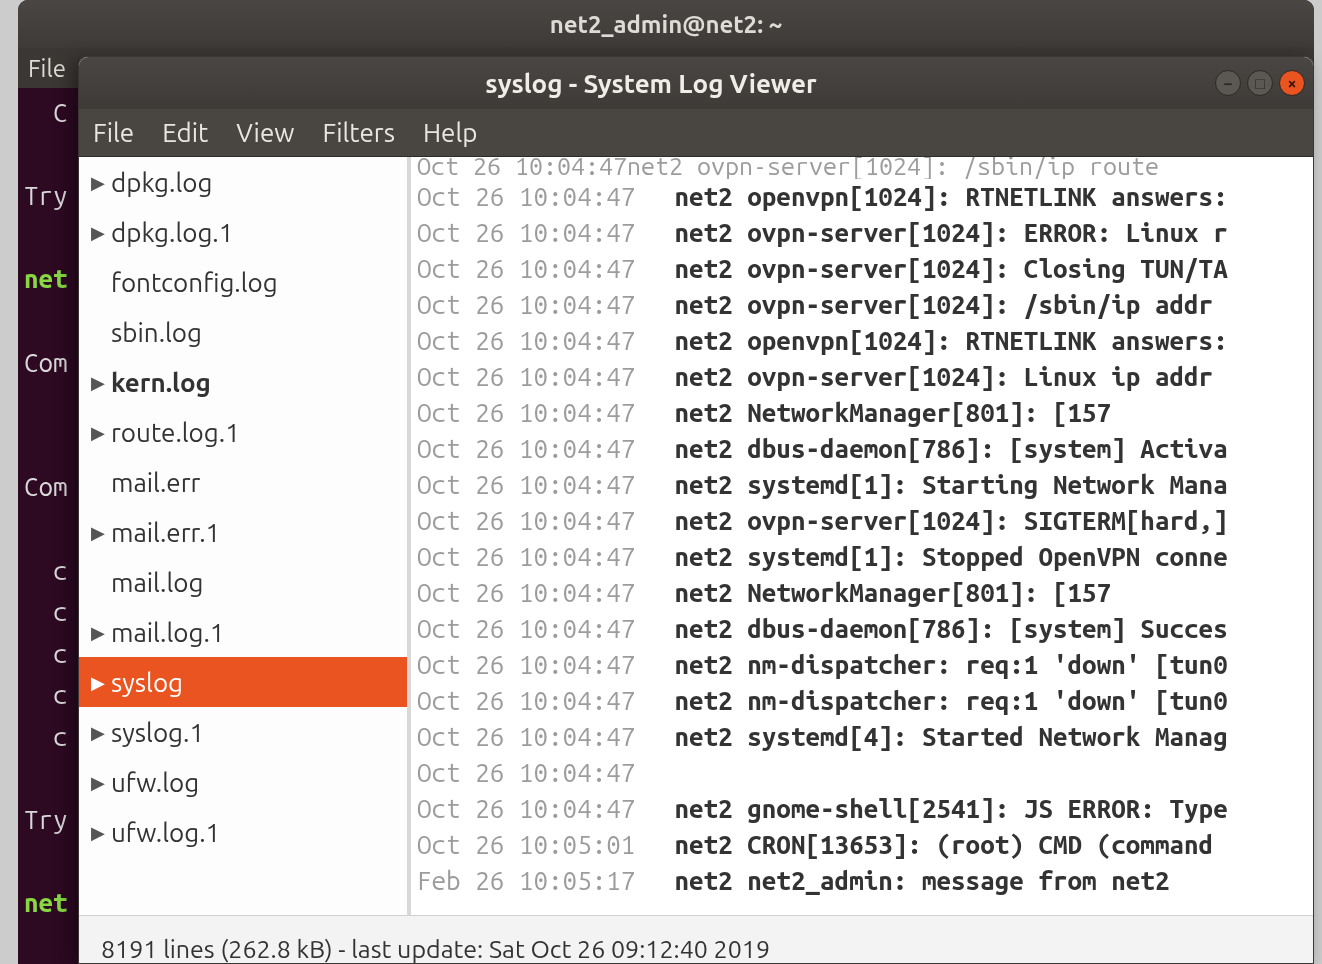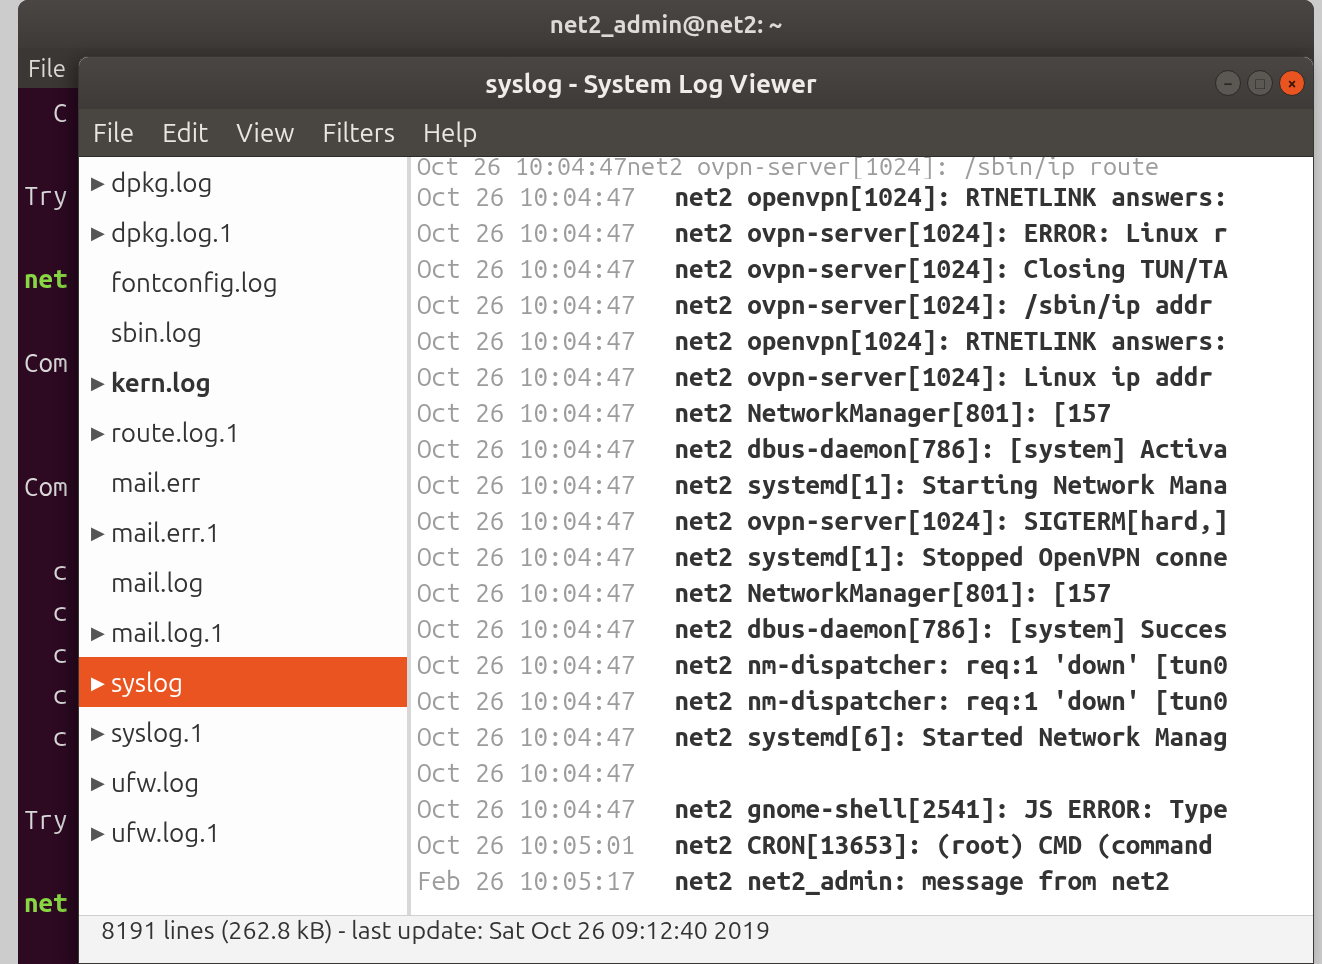--- a/index.html
+++ b/index.html
@@ -152,21 +152,21 @@
   }
   .content .dim { color: #9c9c9c; }
   .content .row { display: flex; gap: 0; }
   .content .row.partial { color:#9c9c9c; height:22px; line-height:18px; overflow:hidden; font-size:25px;}
   .content .msg { font-weight: 700; margin-left: 39px; }
   .statusbar {
     height: 48px;
     background: #f3f3f3;
     border-top: 1px solid #d0d0d0;
     display: flex;
-    align-items: flex-start;
+    align-items: flex-end;
     padding-left: 22px;
     font-size: 25px;
     color: #333;
   }
 </style>
 </head>
 <body>
 
 <div class="bg-window">
   <div class="bg-titlebar">
@@ -319,21 +319,21 @@
         <div class="row">
           <span class="dim">Oct 26 10:04:47 </span>
           <span class="msg">net2 nm-dispatcher: req:1 'down' [tun0</span>
         </div>
         <div class="row">
           <span class="dim">Oct 26 10:04:47 </span>
           <span class="msg">net2 nm-dispatcher: req:1 'down' [tun0</span>
         </div>
         <div class="row">
           <span class="dim">Oct 26 10:04:47 </span>
-          <span class="msg">net2 systemd[6]: Started Network Manag</span>
+          <span class="msg">net2 systemd[4]: Started Network Manag</span>
         </div>
         <div class="row">
           <span class="dim">Oct 26 10:04:47 </span>
         </div>
         <div class="row">
           <span class="dim">Oct 26 10:04:47 </span>
           <span class="msg">net2 gnome-shell[2541]: JS ERROR: Type</span>
         </div>
         <div class="row">
           <span class="dim">Oct 26 10:05:01 </span>

